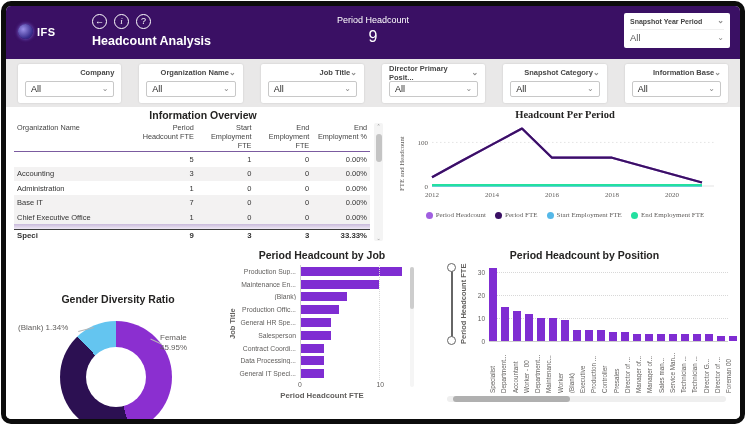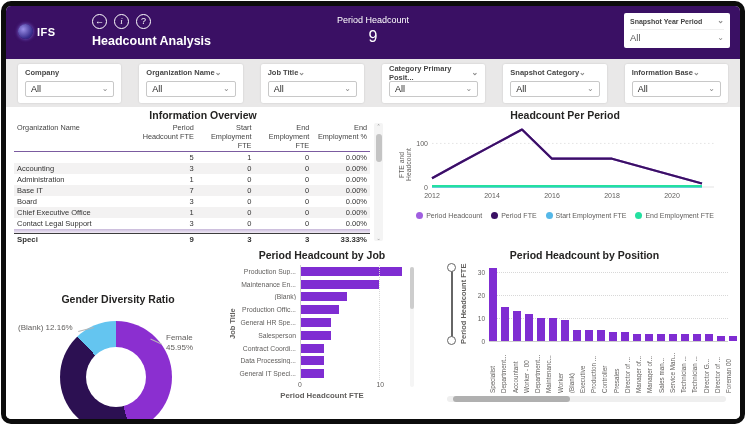--- a/index.html
+++ b/index.html
@@ -19,21 +19,21 @@
   .kpi-label { font-size:9px; }
   .kpi-value { font-size:16px; margin-top:3px; }
   .hdr-slicer { position:absolute; right:10px; top:7px; width:106px; background:#fff; color:#333; border-radius:2px; padding:4px 6px 5px; }
   .hdr-slicer .lrow { display:flex; justify-content:space-between; align-items:center; font-size:7px; font-weight:bold; color:#444; }
   .hdr-slicer .vrow { display:flex; justify-content:space-between; align-items:center; font-size:9.5px; color:#5a5a5a; margin-top:4px; padding-top:2px; border-top:1px solid #f0f0f0; }
   .chev { color:#8a8a8a; font-size:8px; line-height:1; cursor:pointer; }
 
   
   .filters { height:48px; background:#e9e8e8; display:flex; align-items:center; padding:0 12px; gap:18px; }
   .fcard { flex:1; background:#fff; border-radius:2px; box-shadow:0 0 2px rgba(0,0,0,.15); padding:4px 7px 6px; }
-  .fcard .lrow { display:flex; justify-content:flex-start; align-items:center; font-size:7.5px; font-weight:bold; color:#464646; height:10px; }
+  .fcard .lrow { display:flex; justify-content:flex-end; align-items:center; font-size:7.5px; font-weight:bold; color:#464646; height:10px; }
   .fcard .vbox { margin-top:3px; border:1px solid #c8c8c8; border-radius:2px; padding:2px 5px; display:flex; justify-content:space-between; align-items:center; font-size:9px; color:#252423; }
 
   
   .main { position:relative; height:312px; background:#fff; }
   .panel { position:absolute; background:#fff; }
   .ptitle { text-align:center; font-size:10.5px; font-weight:bold; color:#252423; }
 
   
   .p-table { left:8px; top:2px; width:378px; height:136px; }
   .tbl-wrap { display:flex; margin-top:2px; }
@@ -44,21 +44,21 @@
   td { font-size:7.5px; color:#333; padding:1px 3px; text-align:right; height:11px; white-space:nowrap; overflow:hidden; }
   td:first-child { text-align:left; }
   tbody tr.alt { background:#f3f2f2; }
   tr.sliver td { height:4px; padding:0; background:linear-gradient(#c9badb, #efe9f5); }
   tfoot td { font-weight:bold; border-top:1px solid #3c3c3c; font-size:7.8px; }
   .vscroll { width:9px; height:118px; background:#f4f4f4; margin-left:4px; position:relative; border-radius:2px; }
   .vscroll .arr { position:absolute; left:0; width:9px; text-align:center; font-size:5px; color:#888; }
   .vscroll .thumb { position:absolute; left:1.5px; width:6px; height:28px; top:11px; background:#c4c4c4; border-radius:3px; cursor:grab; }
 
   
-  .p-line { left:392px; top:2px; right:8px; height:136px; }
+  .p-line { left:392px; top:2px; right:8px; height:136px;font-family:Liberation Serif, serif; }
   .line-body { position:relative; }
   .ylab-rot { position:absolute; left:0; top:16px; height:56px; writing-mode:vertical-rl; transform:rotate(180deg); font-size:6.8px; color:#605e5c; text-align:center; }
   .line-svg { display:block; margin-left:10px; }
   .xlab { text-align:center; font-size:7.5px; font-weight:bold; color:#605e5c; }
   .legend { display:flex; justify-content:center; gap:9px; margin-top:3px; }
   .leg-item { display:flex; align-items:center; gap:3px; font-size:7px; color:#605e5c; cursor:pointer; }
   .leg-dot { width:7px; height:7px; border-radius:50%; }
 
   
   .p-donut { left:8px; top:142px; width:208px; height:164px;margin-top:44px; }
@@ -163,21 +163,21 @@
           <span>Job Title</span>
           <span class="chev">⌄</span>
         </div>
         <div class="vbox">
           <span>All</span>
           <span class="chev">⌄</span>
         </div>
       </div>
       <div class="fcard">
         <div class="lrow">
-          <span>Category Primary Posit...</span>
+          <span>Director Primary Posit...</span>
           <span class="chev">⌄</span>
         </div>
         <div class="vbox">
           <span>All</span>
           <span class="chev">⌄</span>
         </div>
       </div>
       <div class="fcard">
         <div class="lrow">
           <span>Snapshot Category</span>
@@ -237,37 +237,23 @@
                 <td>0</td>
                 <td>0.00%</td>
               </tr>
               <tr class="alt">
                 <td>Base IT</td>
                 <td>7</td>
                 <td>0</td>
                 <td>0</td>
                 <td>0.00%</td>
               </tr>
-              <tr>
-                <td>Board</td>
-                <td>3</td>
-                <td>0</td>
-                <td>0</td>
-                <td>0.00%</td>
-              </tr>
               <tr class="alt">
                 <td>Chief Executive Office</td>
                 <td>1</td>
-                <td>0</td>
-                <td>0</td>
-                <td>0.00%</td>
-              </tr>
-              <tr>
-                <td>Contact Legal Support</td>
-                <td>3</td>
                 <td>0</td>
                 <td>0</td>
                 <td>0.00%</td>
               </tr>
               <tr class="sliver">
                 <td colspan="5"></td>
               </tr>
             </tbody>
             <tfoot>
               <tr>
@@ -325,23 +311,23 @@
             <span>End Employment FTE</span>
           </div>
         </div>
     </div>
 
     <div class="panel p-donut">
       <div class="ptitle">Gender Diversity Ratio</div>
       <div class="ring" id="donutRing" style="background: conic-gradient(rgb(139, 47, 208) 0deg, rgb(139, 47, 208) 165.42deg, rgb(44, 16, 82) 165.42deg, rgb(44, 16, 82) 316.224deg, rgb(100, 197, 240) 316.224deg, rgb(100, 197, 240) 360deg);">
         <div class="hole"></div>
       </div>
-      <div class="dlabel" style="left:4px; top:30px;" id="lblBlank">(Blank) 12.16%</div>
+      <div class="dlabel" style="left:4px; top:30px;" id="lblBlank">(Blank) 1.34%</div>
       <div class="leader" style="left:64px; top:36px; width:16px; transform:rotate(-14deg);"></div>
-      <div class="dlabel" style="left:152px; top:40px;">
+      <div class="dlabel" style="left:146px; top:40px;">
         <div id="lblFemaleName">Female</div>
           <div id="lblFemalePct">45.95%</div>
       </div>
       <div class="leader" style="left:136px; top:48px; width:12px; transform:rotate(25deg);"></div>
       <div class="dlabel" style="left:10px; top:146px;" id="lblMale">Male 41.89%</div>
       <div class="leader" style="left:62px; top:144px; width:14px; transform:rotate(-30deg);"></div>
     </div>
 
     <div class="panel p-job">
       <div class="ptitle">Period Headcount by Job</div>

